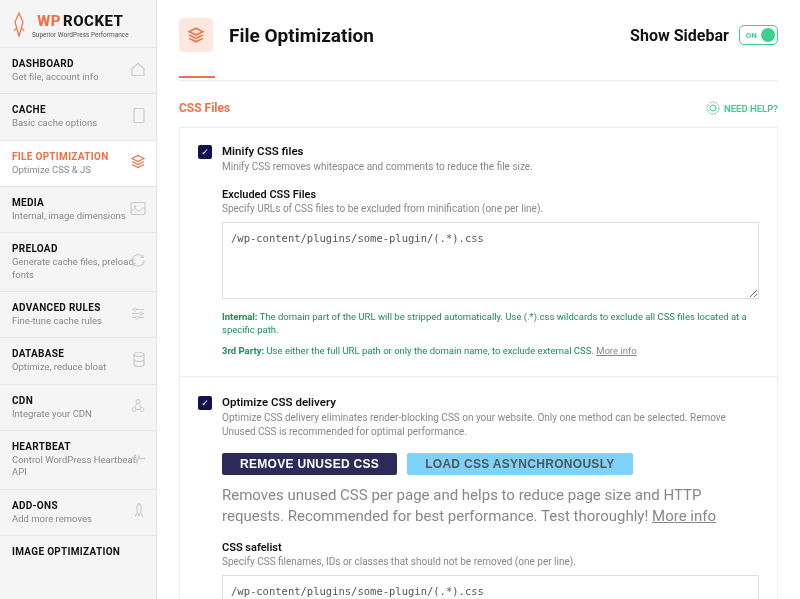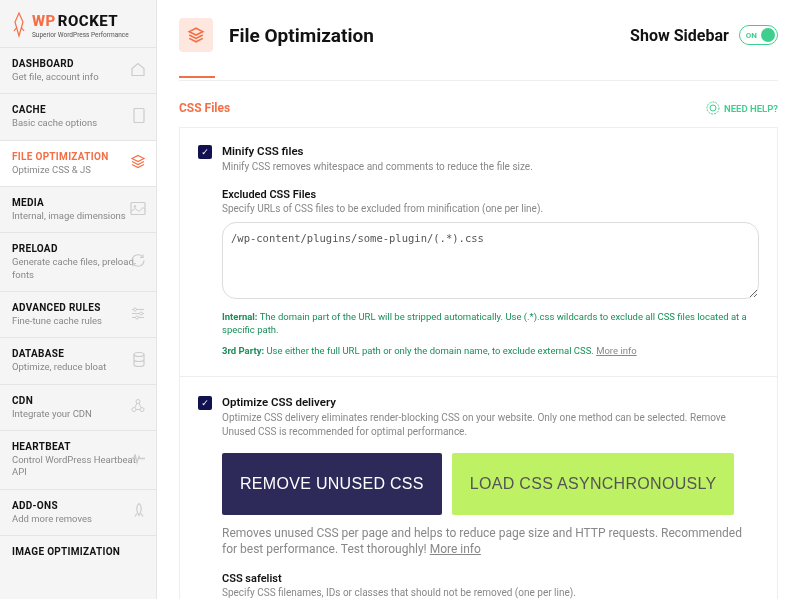--- a/index.html
+++ b/index.html
@@ -1,65 +1,65 @@
 <!DOCTYPE html>
 <html><head>
 <meta charset="utf-8">
 <style>
 * { box-sizing: border-box; margin: 0; padding: 0; }
 body { font-family: -apple-system, BlinkMacSystemFont, "Segoe UI", Roboto, sans-serif; background: #fff; color: #333; font-size: 12px; width: 800px; height: 599px; overflow: hidden; }
 .app { display: flex; height: 599px; }
 .sidebar { width: 157px; background: #f5f5f5; border-right: 1px solid #e5e5e5; overflow-y: auto; }
 .logo-wrap { padding: 12px 10px 8px; }
-.logo { display: flex; align-items: flex-start; }
+.logo { display: flex; align-items: flex-start; text-align: center; }
 .logo-text { font-weight: 800; font-size: 15px; letter-spacing: 0.5px; }
 .logo-wp { color: #f56f46; }
 .logo-rocket { color: #121213; margin-left: 2px; }
 .logo-sub { font-size: 6.5px; color: #555; margin-top: 1px; }
 .nav-item { padding: 10px 10px 10px 12px; border-top: 1px solid #e5e5e5; position: relative; cursor: pointer; }
 .nav-item.active { background: #fff; }
 .nav-title { font-weight: 700; font-size: 10px; letter-spacing: 0.3px; color: #121213; }
 .nav-item.active .nav-title { color: #f56f46; }
 .nav-sub { font-size: 9.5px; color: #888; margin-top: 2px; line-height: 1.3; }
 .nav-icon { position: absolute; right: 10px; top: 50%; transform: translateY(-50%); color: #ccc; }
 .nav-item.active .nav-icon { color: #f56f46; }
 .main { flex: 1; overflow-y: auto; padding: 18px 22px 0; }
 .header { display: flex; align-items: center; gap: 16px; }
 .header-icon { width: 34px; height: 34px; background: #fde7df; border-radius: 4px; display: flex; align-items: center; justify-content: center; color: #f56f46; }
 .header-title { font-size: 19px; font-weight: 700; color: #121213; }
 .header-right { margin-left: auto; display: flex; align-items: center; gap: 10px; }
 .show-sidebar { font-size: 16px; font-weight: 700; color: #121213; }
-.toggle { display: flex; align-items: center; gap: 4px; padding: 2px 2px 2px 6px; border: 1px solid #3ecf8e; border-radius: 10px; font-size: 8px; font-weight: 700; color: #3ecf8e; }
+.toggle { display: flex; align-items: center; gap: 4px; padding: 2px 2px 2px 6px; border: 1px solid #3ecf8e; border-radius: 5px; font-size: 8px; font-weight: 700; color: #3ecf8e; }
 .toggle-knob { width: 14px; height: 14px; border-radius: 50%; background: #3ecf8e; }
 .tab-line { margin-top: 14px; border-bottom: 1px solid #eee; }
 .tab-active { display: inline-block; border-bottom: 2px solid #f56f46; width: 36px; height: 2px; margin-bottom: -1px; }
 .section-head { display: flex; justify-content: space-between; align-items: center; margin: 20px 0 12px; }
 .section-title { color: #f56f46; font-weight: 700; font-size: 12px; }
 .help { color: #3ecf8e; font-size: 9.5px; font-weight: 600; display: flex; align-items: center; gap: 4px; }
 .panel { border: 1px solid #eee; background: #fff; padding: 16px 18px; }
 .field { display: flex; align-items: flex-start; gap: 10px; margin-bottom: 10px; }
 .checkbox { width: 14px; height: 14px; background: #121251; border-radius: 2px; display: flex; align-items: center; justify-content: center; flex-shrink: 0; margin-top: 1px; }
 .check { color: #fff; font-size: 9px; }
 .field-body { flex: 1; }
 .field-label { font-weight: 600; font-size: 11.5px; color: #121213; }
 .field-desc { font-size: 10px; color: #888; margin-top: 2px; line-height: 1.4; }
 .sub-block { margin-left: 24px; margin-top: 14px; }
 .sub-label { font-size: 11px; font-weight: 600; color: #121213; }
 .sub-desc { font-size: 10px; color: #888; margin-top: 2px; }
-textarea { width: 100%; border: 1px solid #ddd; border-radius: 14px; padding: 8px; font-family: ui-monospace, Menlo, monospace; font-size: 10.5px; color: #555; margin-top: 8px; resize: vertical; line-height: 1.4; }
+textarea { width: 100%; border: 1px solid #ddd; border-radius: 0; padding: 8px; font-family: ui-monospace, Menlo, monospace; font-size: 10.5px; color: #555; margin-top: 8px; resize: vertical; line-height: 1.4; }
 .hint { font-size: 9.5px; margin-top: 8px; line-height: 1.4; }
 .hint-label { color: #1a8f5a; font-weight: 700; }
 .hint-text { color: #1a8f5a; }
 .more { color: #888; text-decoration: underline; cursor: pointer; }
 .divider { border-top: 1px solid #eee; margin: 18px -18px; }
 .btn-row { display: flex; gap: 10px; margin-top: 14px; margin-left: 24px; }
-.btn { padding: 22px 18px; font-size: 16px; font-weight: 400; letter-spacing: 0.3px; border: none; cursor: pointer; border-radius: 2px; }
+.btn { padding: 4px 18px; font-size: 12px; font-weight: 700; letter-spacing: 0.3px; border: none; cursor: pointer; border-radius: 2px; }
 .btn-primary { background: #2d2a5a; color: #fff; }
-.btn-secondary { background: #bef264; color: #555; }
-.post-btn-desc { font-size: 12px; color: #888; margin-top: 10px; margin-left: 24px; line-height: 1.4; }
+.btn-secondary { background: #7dd3fc; color: #555; }
+.post-btn-desc { font-size: 15px; color: #888; margin-top: 10px; margin-left: 24px; line-height: 1.4; }
 </style>
 </head>
 <body>
 
 <div class="app">
   <aside class="sidebar">
     <div class="logo-wrap">
       <div class="logo">
         <svg width="18" height="26" viewBox="0 0 18 26">
             <path d="M9 1 L13 10 L9 24 L5 10 Z M7 15 L4 19 M11 15 L14 19" stroke="#f56f46" stroke-width="1.2" fill="none"></path>

